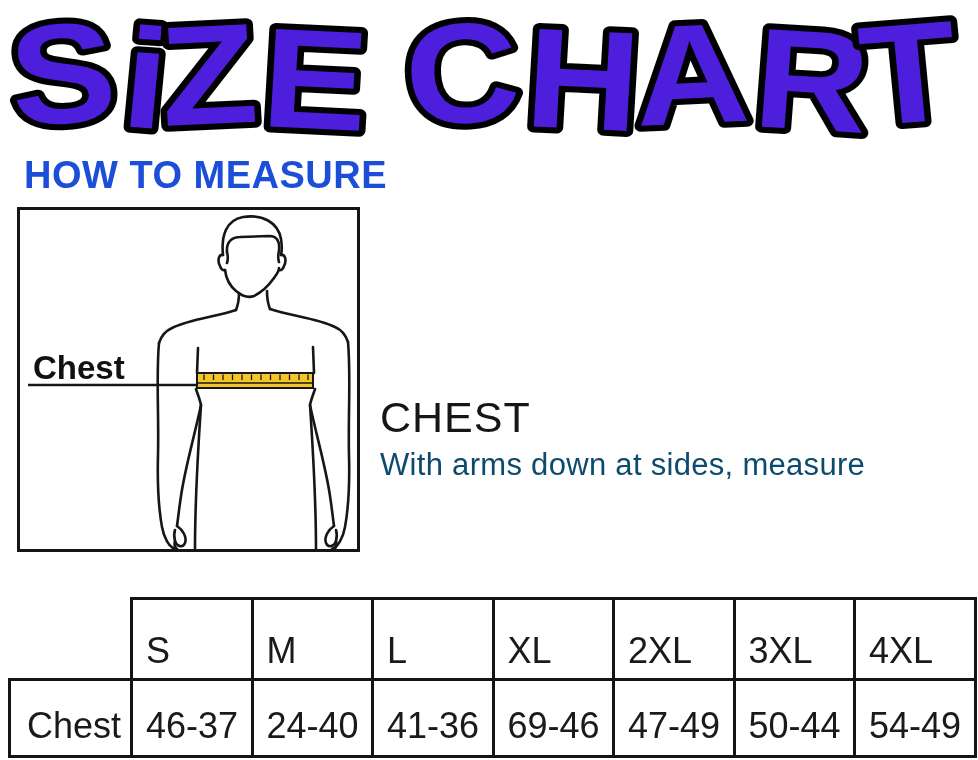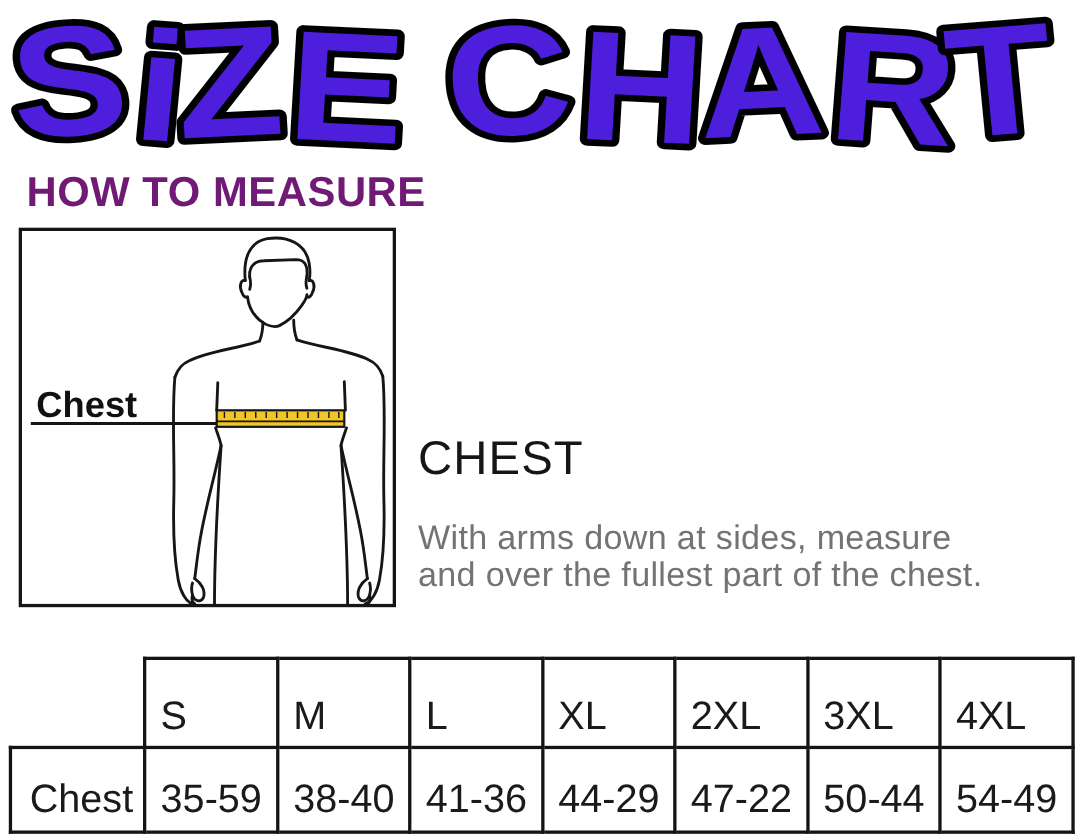--- a/index.html
+++ b/index.html
@@ -16,21 +16,21 @@
 
   #title-banner { left: 0; top: 0; }
 
   #how-heading {
     left: 24px;
     top: 153px;
     font-size: 38px;
     font-weight: bold;
     line-height: 44px;
     letter-spacing: 0.5px;
-    color: #701a75;
+    color: #1d4ed8;
     white-space: nowrap;
   }
 
   #figure-box {
     left: 17px;
     top: 207px;
     width: 343px;
     height: 345px;
     border: 3px solid #151515;
     box-sizing: border-box;
@@ -47,22 +47,21 @@
     color: #161616;
     white-space: nowrap;
   }
 
   #chest-body {
     left: 380px;
     top: 448px;
     font-size: 31px;
     line-height: 34px;
     letter-spacing: 0.3px;
-    color: #737373;
-    margin-top: 24px;
+    color: #0c4a6e;
   }
   #chest-body .line { white-space: nowrap; }
 
   #size-table {
     position: absolute;
     left: 8px;
     top: 597px;
     border-collapse: collapse;
     table-layout: fixed;
     background: transparent;
@@ -141,21 +140,20 @@
       </g>
 
       <text x="13" y="169" font-size="33" font-weight="bold" fill="#111111" font-family="'Liberation Sans', sans-serif">Chest</text>
     </svg>
   </div>
 
   <div id="chest-heading" class="abs">CHEST</div>
 
   <div id="chest-body" class="abs">
     <div class="line">With arms down at sides, measure</div>
-    <div class="line">and over the fullest part of the chest.</div>
   </div>
 
   <table id="size-table">
     <colgroup>
       <col style="width:122px">
       <col style="width:120.5px">
         <col style="width:120.5px">
         <col style="width:120.5px">
       <col style="width:120.5px">
         <col style="width:120.5px">
@@ -168,24 +166,24 @@
         <th>S</th>
         <th>M</th>
         <th>L</th>
         <th>XL</th>
         <th>2XL</th>
         <th>3XL</th>
         <th>4XL</th>
       </tr>
       <tr>
         <td class="rowlabel">Chest</td>
-        <td>35-59</td>
-        <td>38-40</td>
+        <td>46-37</td>
+        <td>24-40</td>
         <td>41-36</td>
-        <td>44-29</td>
-        <td>47-22</td>
+        <td>69-46</td>
+        <td>47-49</td>
         <td>50-44</td>
         <td>54-49</td>
       </tr>
     </tbody>
   </table>
 
 </div>
 
 </body></html>

